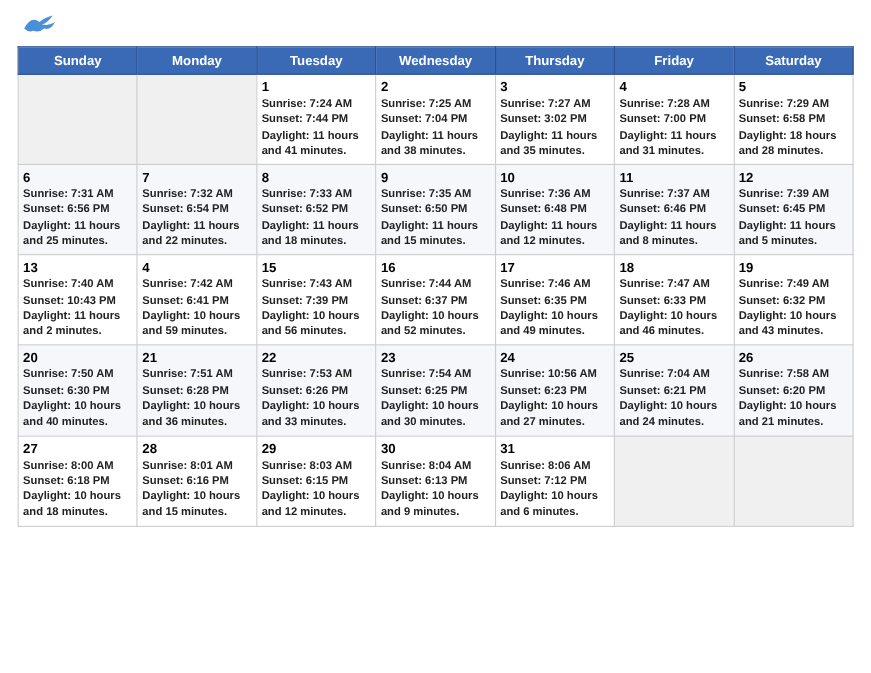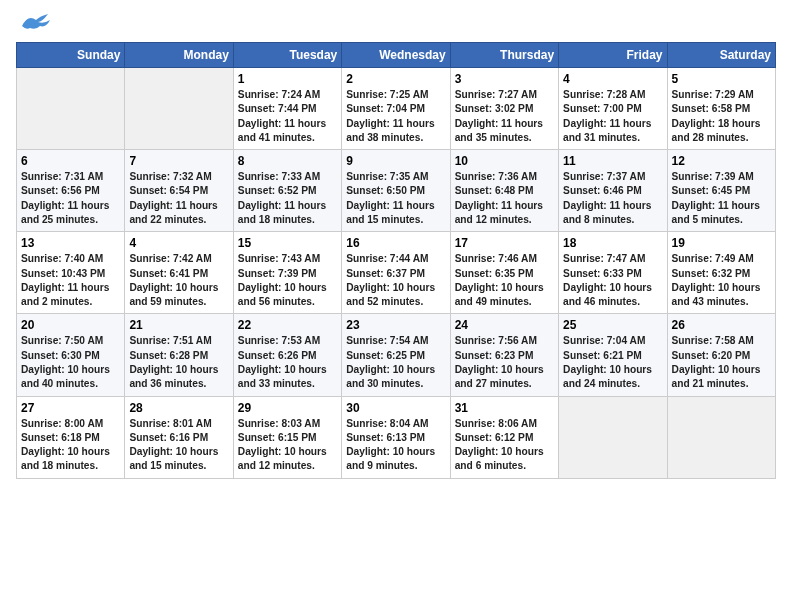--- a/index.html
+++ b/index.html
@@ -35,21 +35,21 @@
     }
     table {
       width: 100%;
       border-collapse: collapse;
       font-size: 11px;
     }
     thead tr th {
       background: #3a6ab5;
       color: #fff;
       padding: 5px 4px;
-      text-align: right;
+      text-align: center;
       font-size: 12px;
       font-weight: bold;
       border: 1px solid #2a5090;
     }
     tbody tr td {
       border: 1px solid #ccc;
       vertical-align: top;
       padding: 4px 4px;
       width: 14.28%;
       height: 80px;
@@ -297,21 +297,21 @@
           <span class="day-num">23</span>
         <div class="day-detail">
           <span>Sunrise: 7:54 AM</span><br>
           <span>Sunset: 6:25 PM</span><br>
           <span>Daylight: 10 hours and 30 minutes.</span>
         </div>
         </td>
         <td>
           <span class="day-num">24</span>
         <div class="day-detail">
-          <span>Sunrise: 7:56 AM</span><br>
+          <span>Sunrise: 10:56 AM</span><br>
           <span>Sunset: 6:23 PM</span><br>
           <span>Daylight: 10 hours and 27 minutes.</span>
         </div>
         </td>
         <td>
           <span class="day-num">25</span>
         <div class="day-detail">
           <span>Sunrise: 7:04 AM</span><br>
           <span>Sunset: 6:21 PM</span><br>
           <span>Daylight: 10 hours and 24 minutes.</span>
@@ -356,21 +356,21 @@
         <div class="day-detail">
           <span>Sunrise: 8:04 AM</span><br>
           <span>Sunset: 6:13 PM</span><br>
           <span>Daylight: 10 hours and 9 minutes.</span>
         </div>
         </td>
         <td>
           <span class="day-num">31</span>
         <div class="day-detail">
           <span>Sunrise: 8:06 AM</span><br>
-          <span>Sunset: 6:12 PM</span><br>
+          <span>Sunset: 7:12 PM</span><br>
           <span>Daylight: 10 hours and 6 minutes.</span>
         </div>
         </td>
         <td class="empty"></td>
         <td class="empty"></td>
       </tr>
     </tbody>
 </table>
 
 </body></html>

